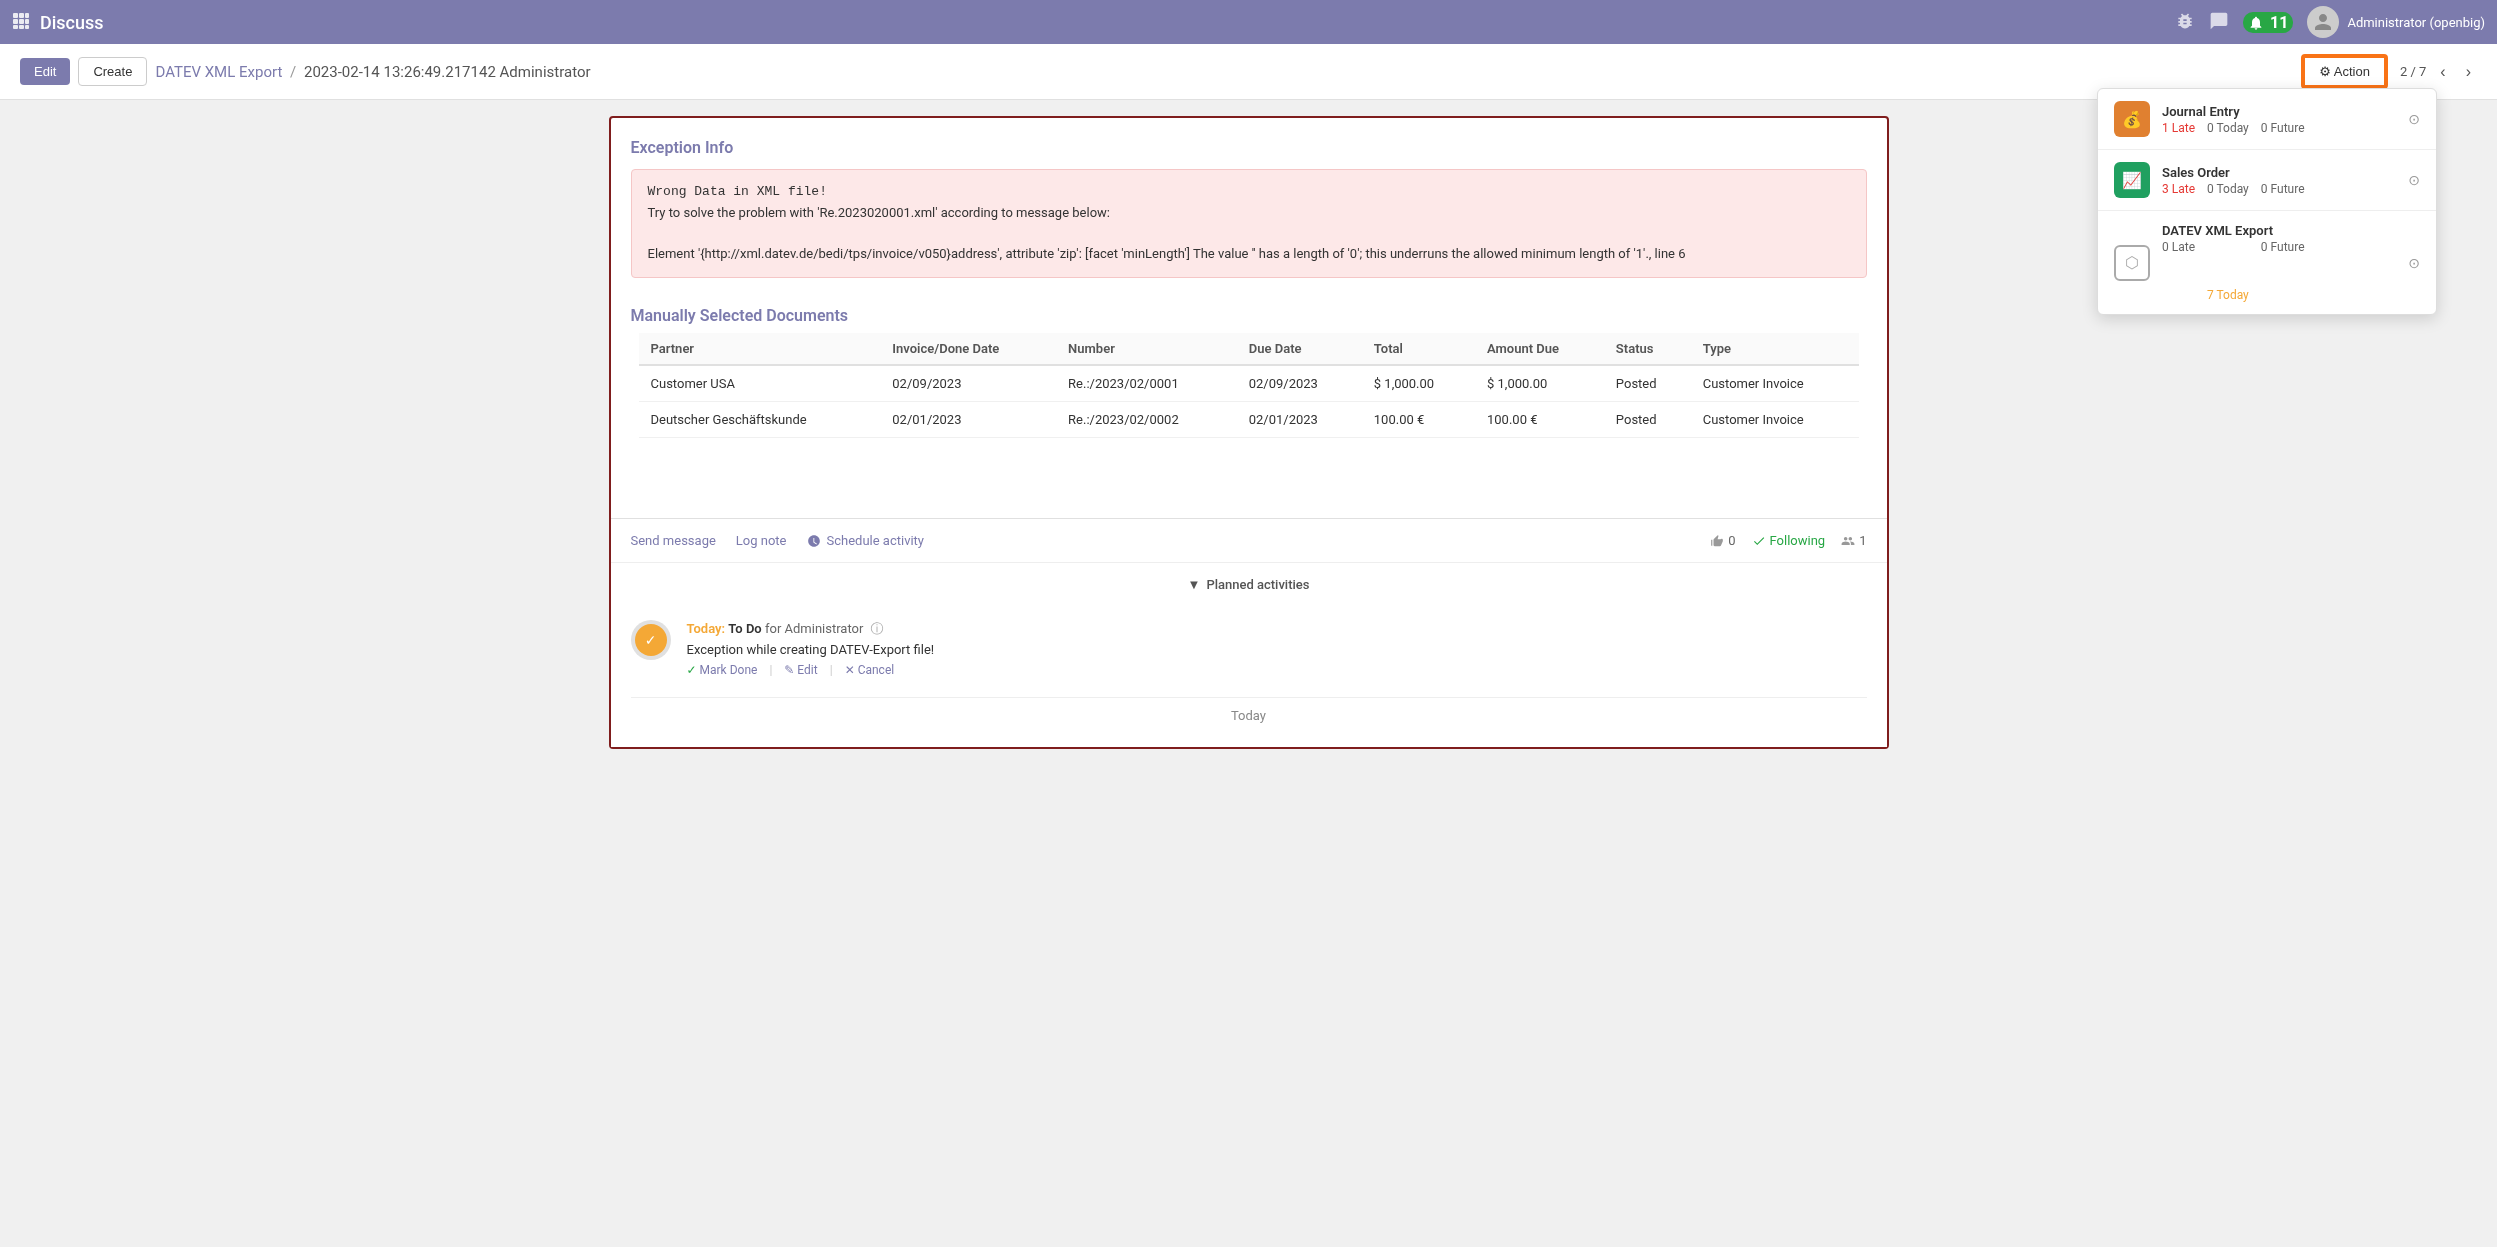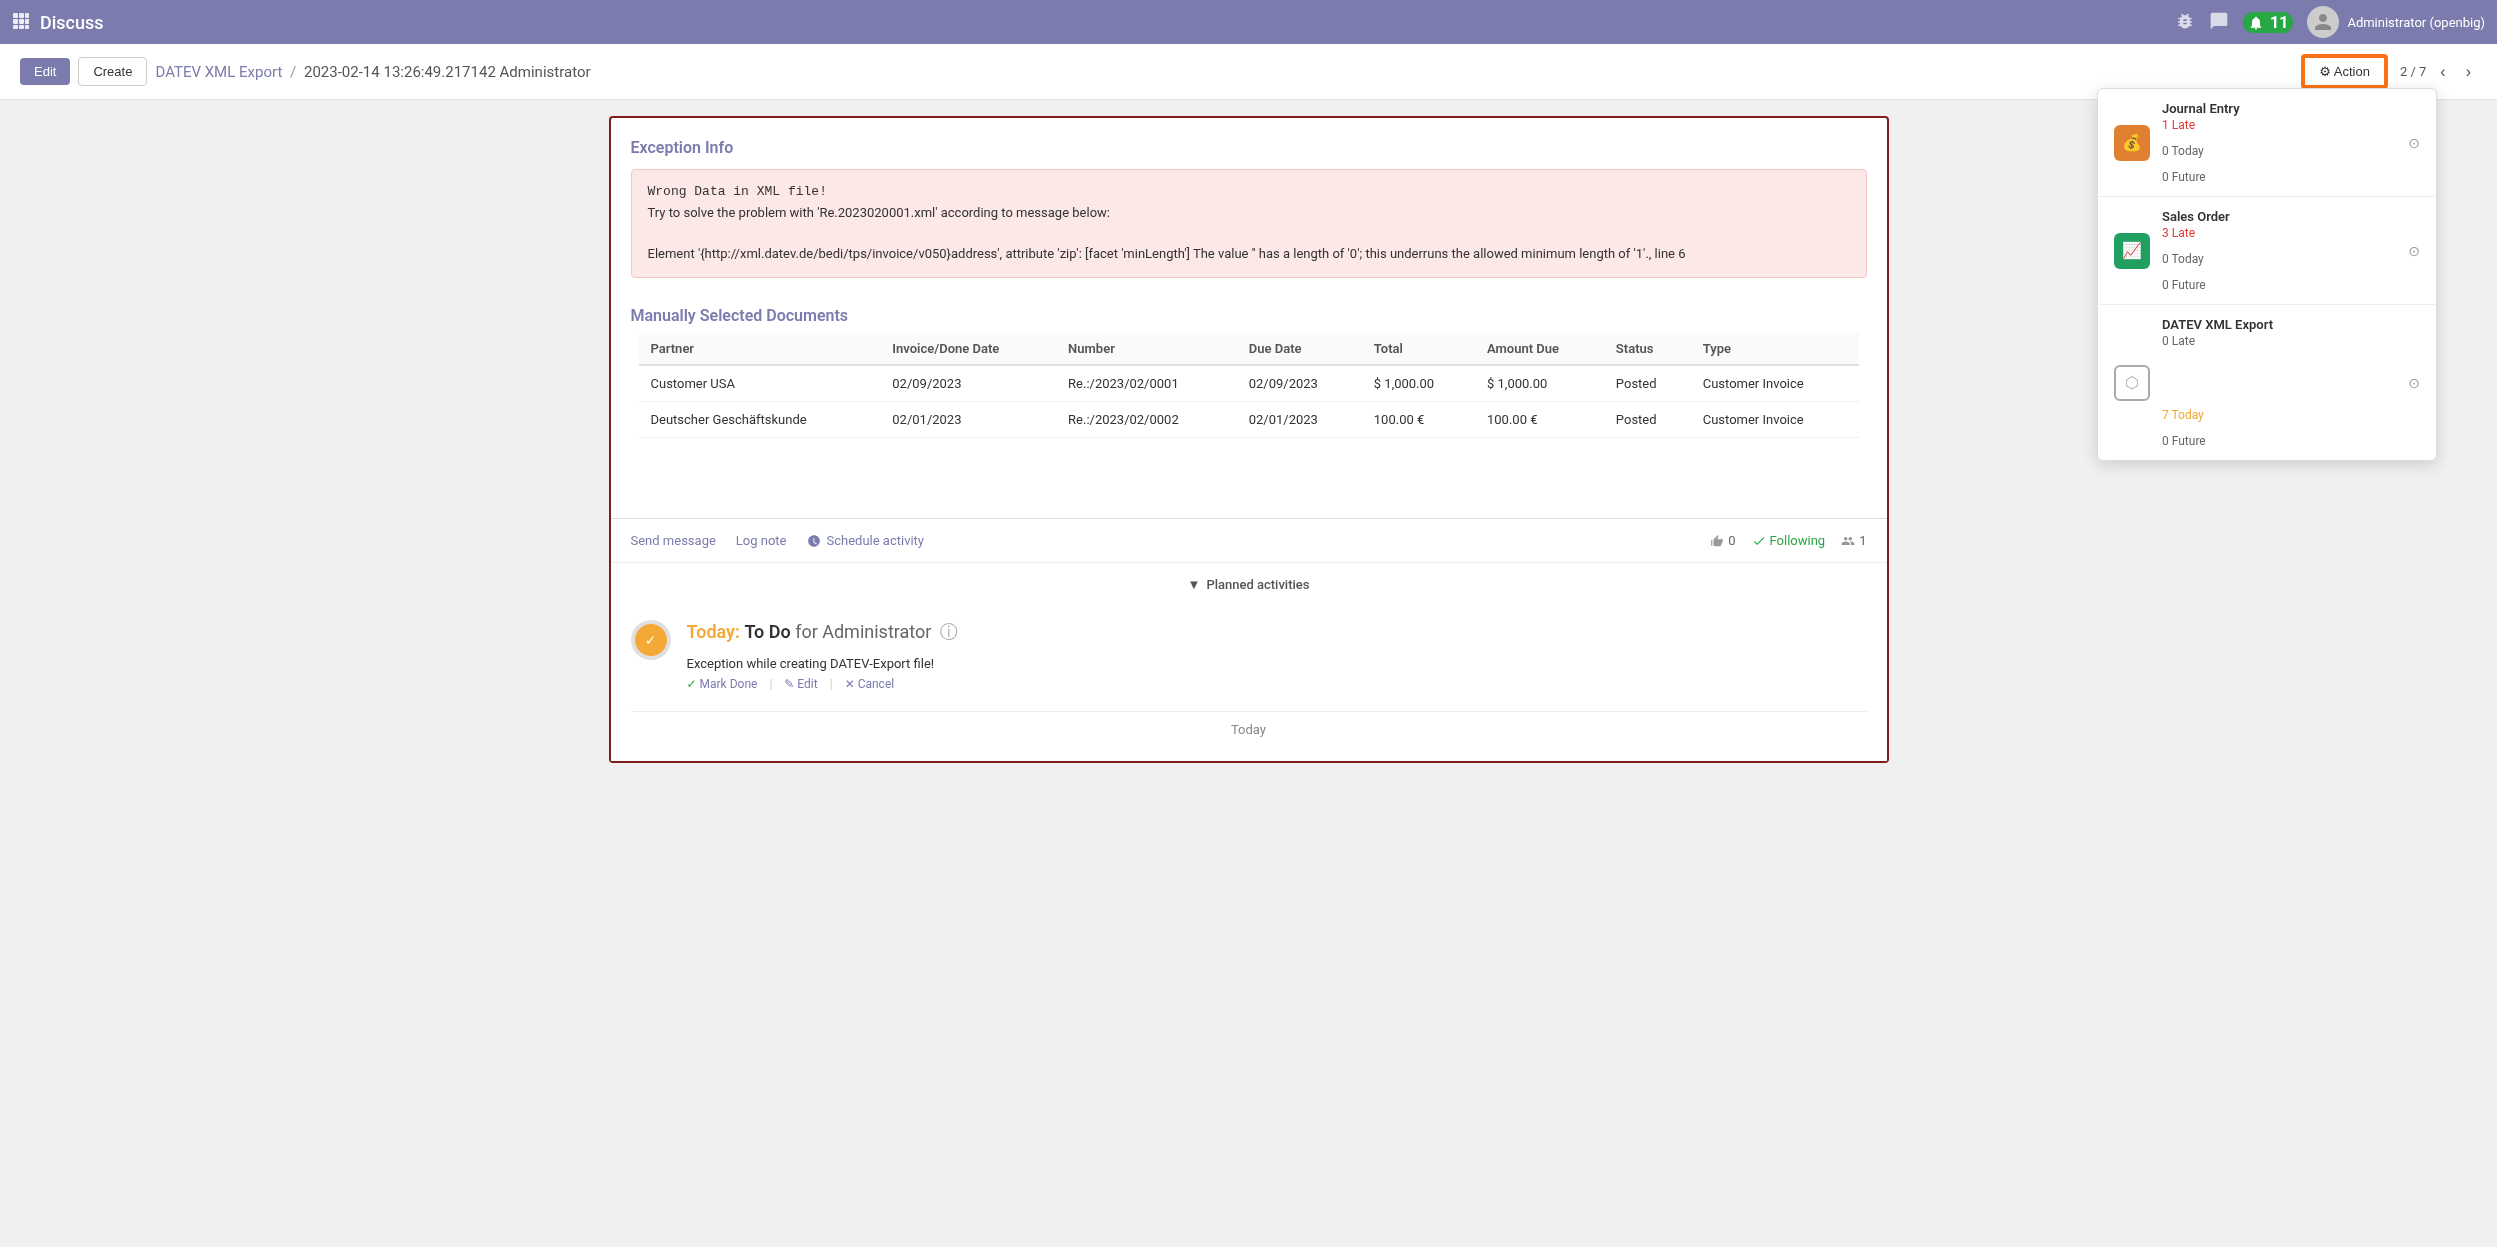--- a/index.html
+++ b/index.html
@@ -129,21 +129,21 @@
     }
     .activity-icon-orange { background: #e08030; }
     .activity-icon-teal { background: #20a060; }
     .activity-icon-outline {
       border: 2px solid #aaa;
       color: #aaa;
       background: white;
     }
     .activity-info { flex: 1; }
     .activity-name { font-weight: 600; font-size: 13px; color: #333; }
-    .activity-stats { font-size: 12px; color: #666; margin-top: 2px; display: flex; gap: 12px; flex-direction: column; }
+    .activity-stats { font-size: 12px; color: #666; margin-top: 2px; display: flex; gap: 12px; }
     .activity-stats .late { color: #e53935; }
     .activity-stats .today { color: #f4a836; margin-top: 48px; }
     .activity-dot { color: #999; margin-left: auto; }
 
     .section-title {
       font-size: 16px;
       font-weight: 600;
       color: #7c7bad;
       padding: 20px 20px 12px;
     }
@@ -255,21 +255,21 @@
     }
     .activity-bubble {
       width: 32px; height: 32px;
       background: #f4a836;
       border-radius: 50%;
       display: flex; align-items: center; justify-content: center;
       color: white;
       font-size: 14px;
     }
     .activity-body { flex: 1; }
-    .activity-header { font-size: 18px; margin-bottom: 12px; }
+    .activity-header { font-size: 13px; margin-bottom: 4px; }
     .activity-header .today-label { color: #f4a836; font-weight: 600; }
     .activity-header .todo-label { font-weight: 600; color: #333; }
     .activity-header .for-text { color: #666; }
     .activity-desc { font-size: 13px; color: #333; margin-bottom: 6px; }
     .activity-actions { font-size: 12px; color: #666; display: flex; gap: 12px; }
     .activity-actions span { cursor: pointer; color: #7c7bad; }
     .activity-actions .sep { color: #ccc; }
 
     
     .today-divider {

